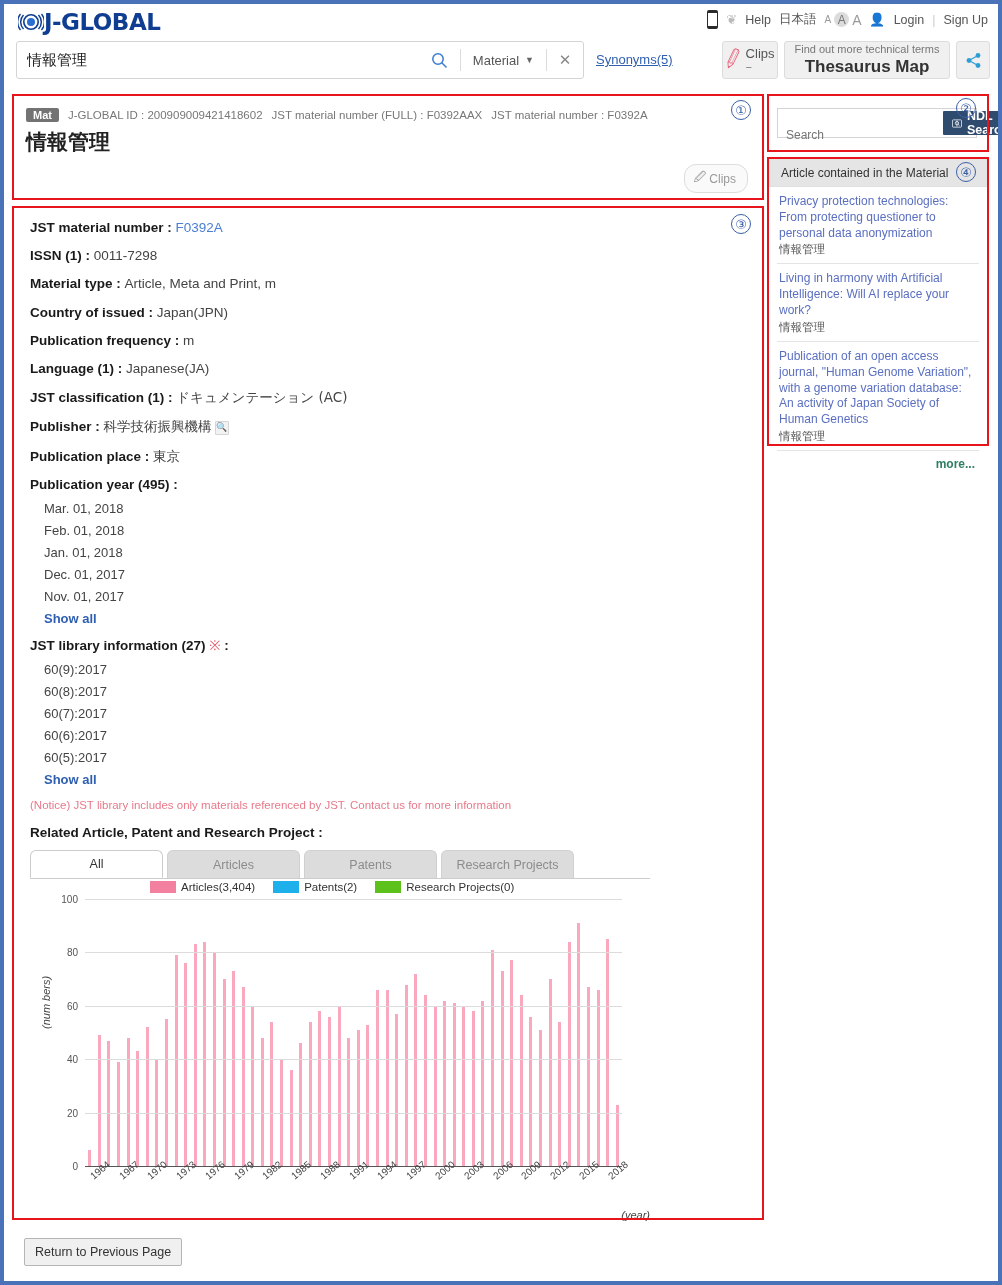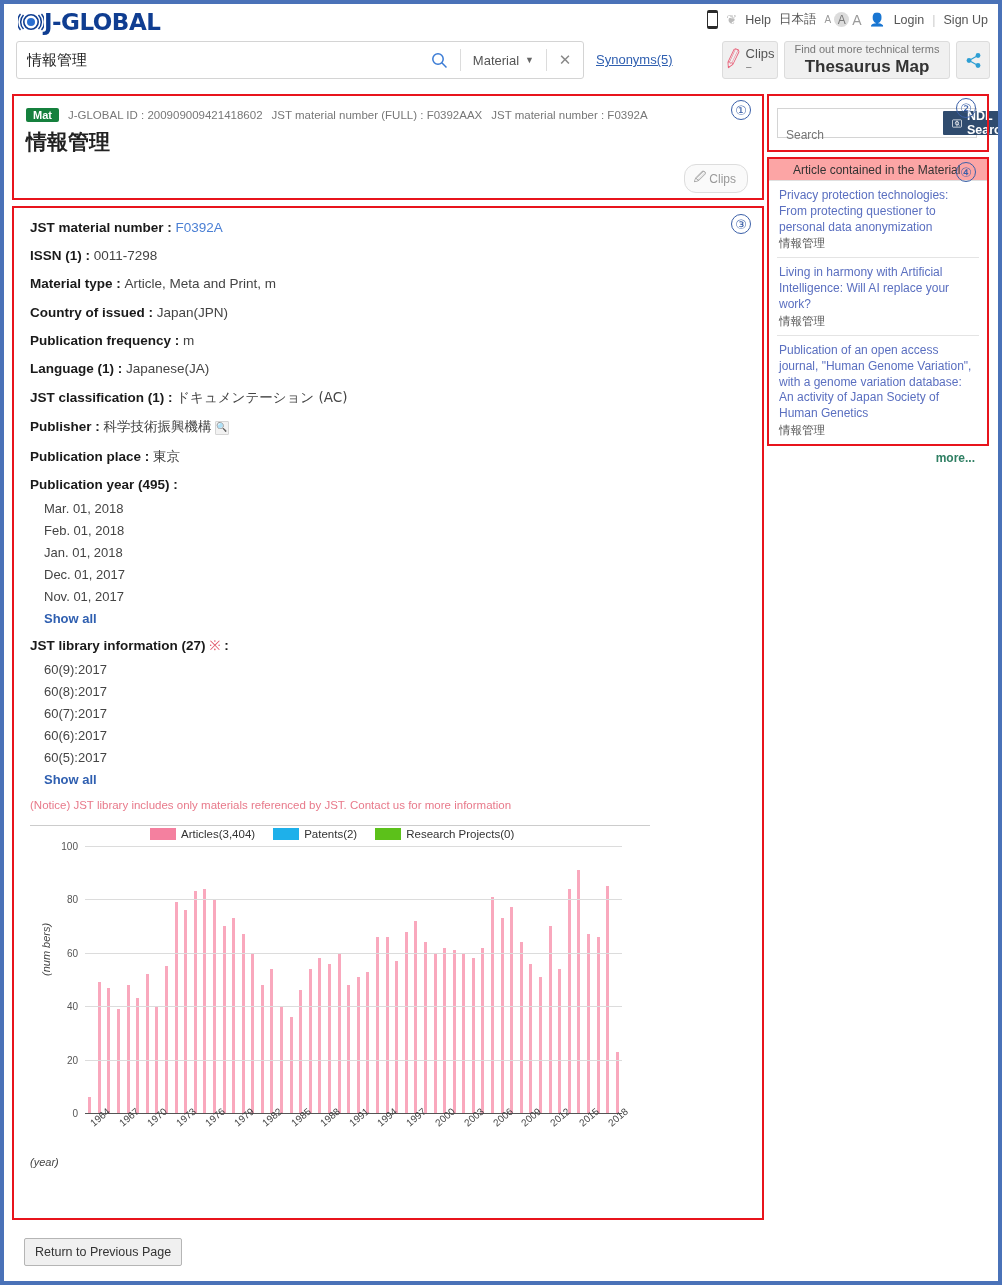--- a/index.html
+++ b/index.html
@@ -75,21 +75,21 @@
   .circnum {
     position:absolute; width:20px; height:20px; border:1.5px solid #3a5fa8; border-radius:50%;
     color:#3a5fa8; font-size:13px; display:flex; align-items:center; justify-content:center;
     font-family:"DejaVu Sans", sans-serif; background:transparent;
   }
 
   
   .titleblock { position:absolute; left:10px; top:92px; width:748px; height:102px; background:#fff; }
   .idline { position:absolute; left:12px; top:12px; display:flex; align-items:center; gap:9px;
             font-size:11.5px; color:#777; white-space:nowrap; }
-  .matbadge { background:#15803d; color:#fff; font-size:11px; font-weight:bold; padding:1px 7px; border-radius:2px; }
+  .matbadge { background:#737373; color:#fff; font-size:11px; font-weight:bold; padding:1px 7px; border-radius:2px; }
   .bigtitle { position:absolute; left:12px; top:32px; font-size:21px; font-weight:bold; color:#222;
               font-family:"DejaVu Sans", sans-serif; }
   .clipspill { position:absolute; right:14px; top:68px; border:1px solid #ddd; border-radius:12px;
                background:#fafafa; color:#999; font-size:12px; padding:3px 11px 3px 9px; display:flex;
                align-items:center; gap:3px; cursor:pointer; }
 
   
   .detail { position:absolute; left:10px; top:204px; width:748px; height:1010px; background:#fff; padding:12px 16px; }
   .frow { margin-bottom:12px; font-size:13.5px; line-height:1.2; }
   .flabel { font-weight:bold; color:#1a1a1a; }
@@ -120,35 +120,35 @@
   .plot { position:absolute; left:55px; top:20px; width:537px; height:268px; }
   .gridline { position:absolute; left:0; width:100%; height:1px; background:#dcdcdc; }
   .axisline { position:absolute; left:0; bottom:0; width:100%; height:1px; background:#555; }
   .ylab { position:absolute; right:100%; margin-right:7px; font-size:10px; color:#555; transform:translateY(-50%); white-space:nowrap; }
   .ytitle { position:absolute; left:10px; top:150px; font-size:11px; color:#444; font-style:italic;
             transform:rotate(-90deg); transform-origin:left top; white-space:nowrap; }
   .bars { position:absolute; left:0; bottom:1px; width:100%; height:267px; }
   .bar { position:absolute; bottom:0; width:3px; background:#f9a8bd; }
   .xticks { position:absolute; left:55px; top:292px; width:537px; height:40px; }
   .xtick { position:absolute; font-size:10px; color:#444; transform:rotate(-40deg); transform-origin:left top; white-space:nowrap; }
-  .xtitle { position:absolute; left:0; top:330px; width:620px; text-align:left; font-size:11px;
+  .xtitle { position:absolute; left:0; top:330px; width:620px; text-align:right; font-size:11px;
             color:#444; font-style:italic; }
 
   
   .ndlbox { position:absolute; left:765px; top:92px; width:218px; height:54px; background:#fff; }
   .ndlinner { position:absolute; left:8px; top:12px; width:200px; height:30px; border:1px solid #d4d4d4;
               background:#fff; display:flex; align-items:center; }
   .ndlinner .ph { flex:1; padding-left:8px; font-size:12px; color:#999;margin-top:24px; }
   .ndlbtn { background:#2f4b6e; color:#fff; font-size:12.5px; font-weight:bold; height:24px; margin-right:3px;
             padding:0 9px; display:flex; align-items:center; gap:5px; cursor:pointer; border-radius:1px; }
 
   
   .artbox { position:absolute; left:765px; top:155px; width:218px; height:285px; background:#fff; }
-  .artcap { height:22px; background:#fca5a5; border-bottom:1px solid #e0e0e0; display:flex; align-items:center;
-            padding-left:24px; font-size:12px; color:#333; }
+  .artcap { height:28px; background:#e5e5e5; border-bottom:1px solid #e0e0e0; display:flex; align-items:center;
+            padding-left:12px; font-size:12px; color:#333; }
   .artlist { padding:0 8px; }
   .artitem { padding:7px 2px 6px 2px; border-bottom:1px solid #e4e4e4; }
   .artitem:last-of-type { border-bottom:1px solid #e4e4e4; }
   .arttitle { font-size:12px; color:#5a6fc0; line-height:1.32; cursor:pointer; }
   .artsub { font-size:11.5px; color:#555; margin-top:1px; font-family:"DejaVu Sans", sans-serif; }
   .moreln { text-align:right; padding:6px 4px 0 0; }
   .moreln span { font-size:12px; color:#2f7f63; font-weight:bold; cursor:pointer; }
 
   
   .retbtn { position:absolute; left:20px; top:1234px; background:#f0f0f0; border:1px solid #b5b5b5;
@@ -296,21 +296,28 @@
     <div class="subitem">60(8):2017</div>
     <div class="subitem">60(7):2017</div>
     <div class="subitem">60(6):2017</div>
     <div class="subitem">60(5):2017</div>
     <div class="showall">Show all</div>
 
     <div class="notice">
       <span>(Notice) JST library includes only materials referenced by JST. </span><a>Contact us for more information</a>
     </div>
 
-
+    <div class="relhdr">Related Article, Patent and Research Project :</div>
+
+    <div class="tabs">
+      <div class="tab on">All</div>
+      <div class="tab off">Articles</div>
+      <div class="tab off">Patents</div>
+      <div class="tab off">Research Projects</div>
+    </div>
 
     <div class="chartwrap">
       <div class="legend" id="legend">
           <span class="it">
             <span class="sw" style="background: rgb(244, 128, 159);"></span>
             <span>Articles(3,404)</span>
           </span>
           <span class="it">
             <span class="sw" style="background: rgb(30, 176, 234);"></span>
             <span>Patents(2)</span>

